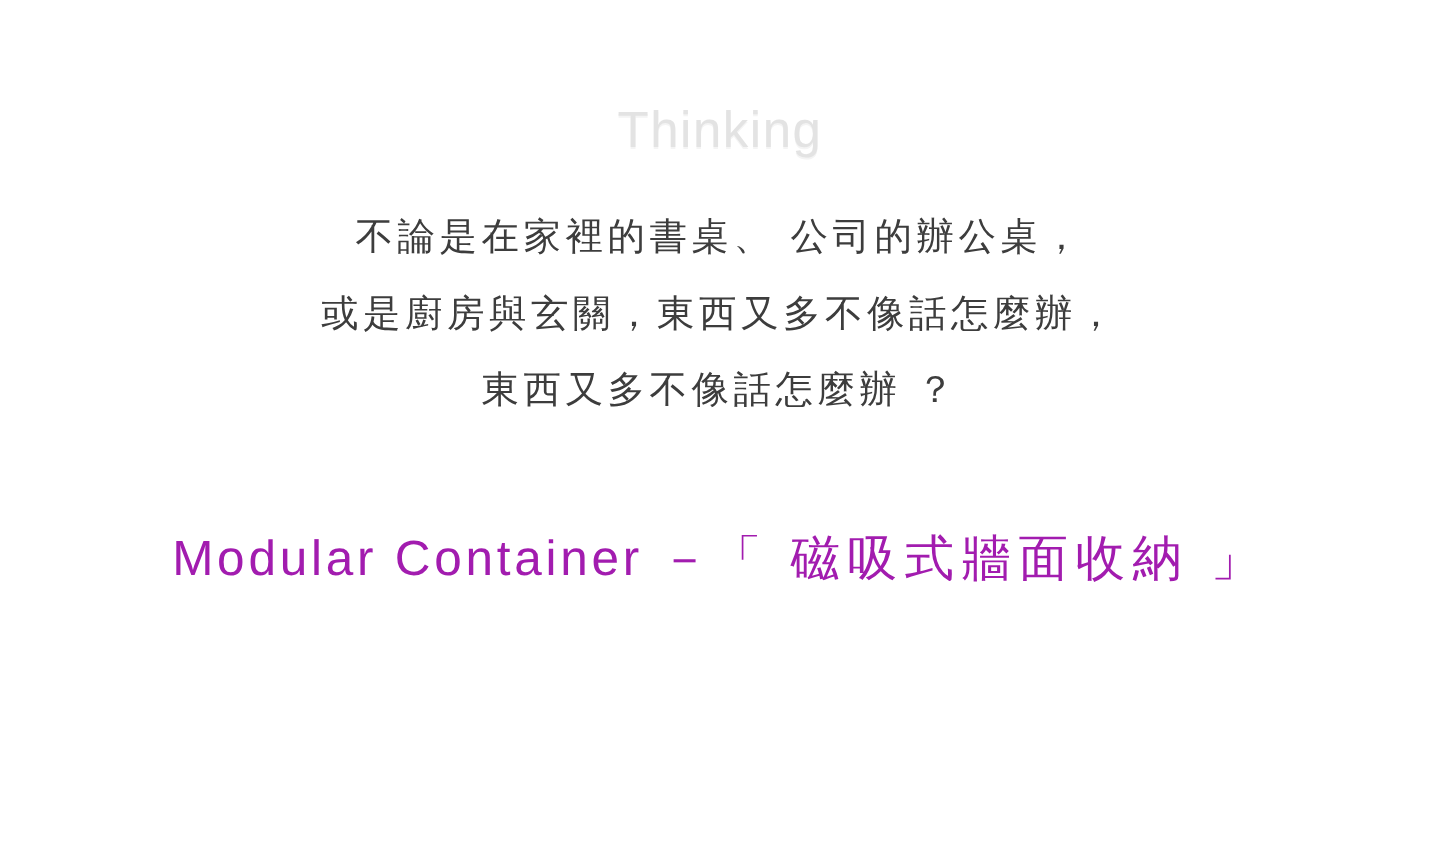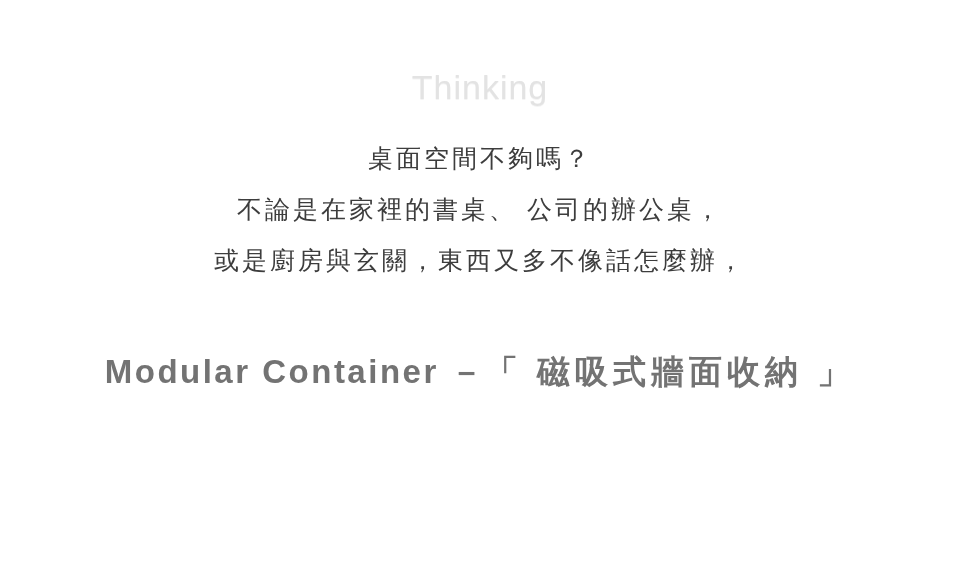--- a/index.html
+++ b/index.html
@@ -40,44 +40,44 @@
     line-height: 51px;
     letter-spacing: 3px;
     font-family: "Liberation Sans", sans-serif;
   }
   .body-line {
     white-space: nowrap;
   }
   .headline {
     margin-top: 64px;
     text-align: center;
-    color: #737373;
+    color: #a21caf;
     font-size: 33px;
     letter-spacing: 2px;
-    font-weight: 700;
+    font-weight: 400;
     font-family: "Liberation Sans", sans-serif;
     white-space: nowrap;
   }
   .headline .latin {
     letter-spacing: 2.5px;
   }
   .headline .cjk {
     letter-spacing: 5px;
   }
 </style>
 </head>
 <body>
 
 <div class="page">
 
   <div class="watermark">Thinking</div>
 
   <div class="body-block">
-    <div class="body-line">桌面空間不夠嗎？</div>
     <div class="body-line">不論是在家裡的書桌、 公司的辦公桌，</div>
     <div class="body-line">或是廚房與玄關，東西又多不像話怎麼辦，</div>
+    <div class="body-line">東西又多不像話怎麼辦 ？</div>
   </div>
 
   <div class="headline">
     <span class="latin">Modular Container</span><span class="sep"> －</span><span class="cjk">「 磁吸式牆面收納 」</span>
   </div>
 
 </div>
 
 </body></html>

